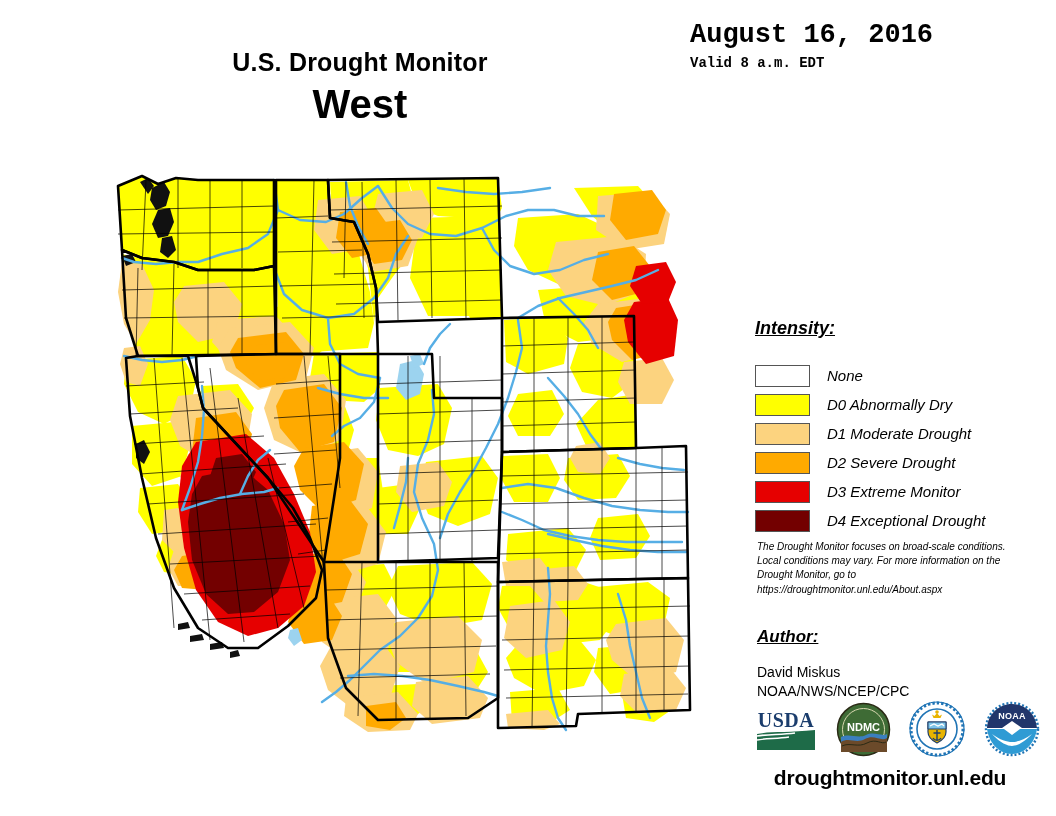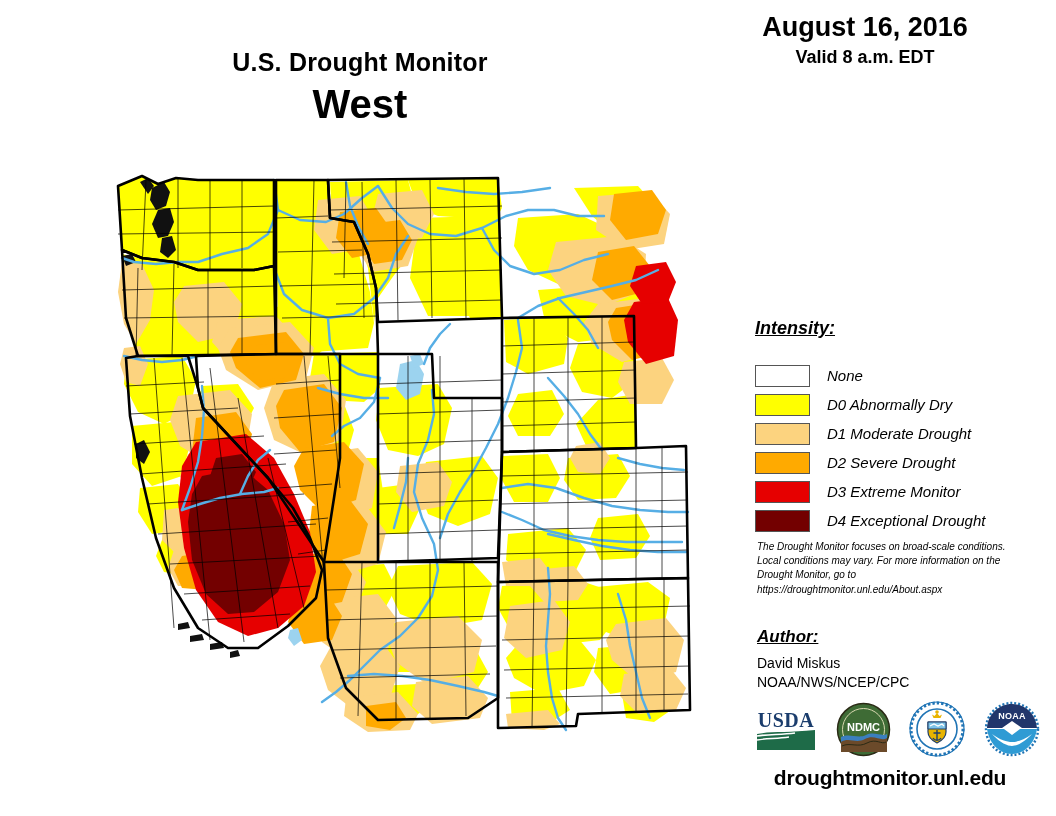--- a/index.html
+++ b/index.html
@@ -35,38 +35,39 @@
   #title-sub {
     font-size: 40px;
     font-weight: bold;
     line-height: 1.18;
     margin-top: 4px;
   }
 
   #date-block {
     position: absolute;
     left: 690px;
-    top: 12px;
+    top: 20px;
     width: 350px;
-    text-align: center;
+    text-align: left;
+    font-family: Liberation Mono, monospace;
   }
   #date-main {
     font-size: 27px;
     font-weight: bold;
     line-height: 1.15;
   }
   #date-released {
     font-size: 16px;
     font-weight: bold;
     font-style: italic;
     line-height: 1.3;
     margin-top: 3px;
   }
   #date-valid {
-    font-size: 18px;
+    font-size: 14px;
     font-weight: bold;
     line-height: 1.3;
     margin-top: 3px;
   }
 
   
   #map-area {
     position: absolute;
     left: 78px;
     top: 158px;
@@ -125,21 +126,21 @@
     position: absolute;
     left: 757px;
     top: 627px;
     width: 270px;
   }
   #author-title {
     font-size: 17px;
     font-weight: bold;
     font-style: italic;
     text-decoration: underline;
-    margin-bottom: 7px;
+    margin-bottom: 16px;
   }
   .author-line {
     font-size: 14px;
     line-height: 1.35;
   }
 
   
   #logos {
     position: absolute;
     left: 755px;

